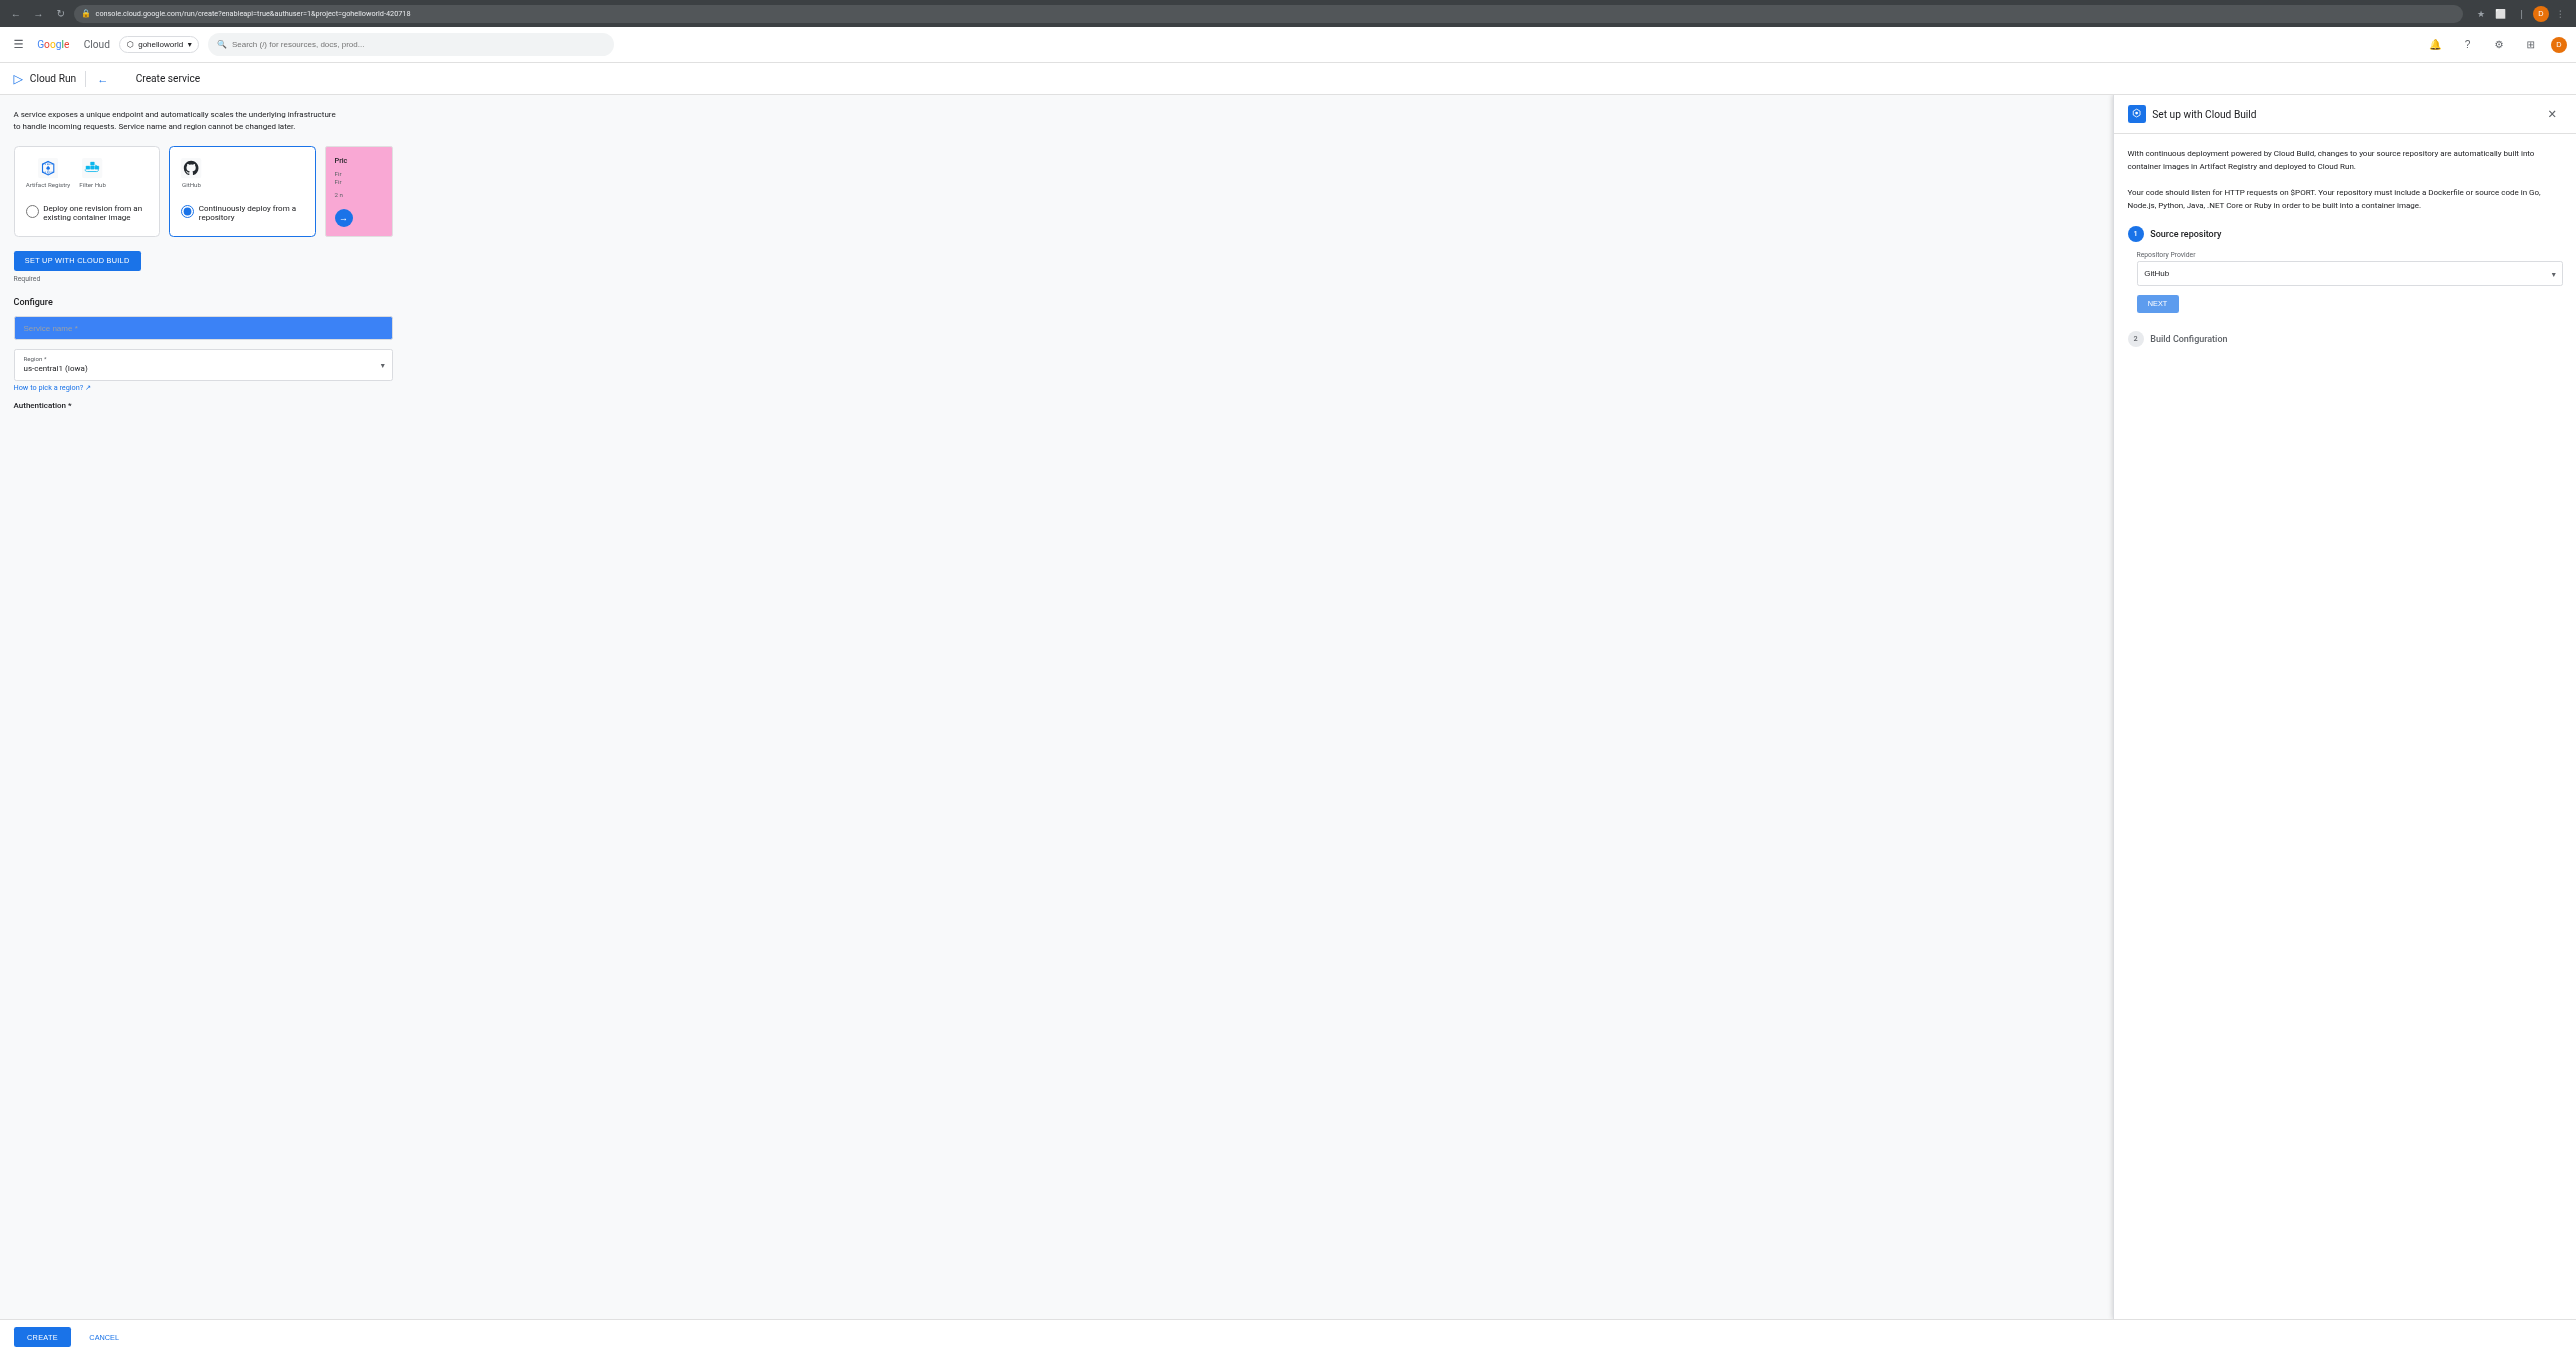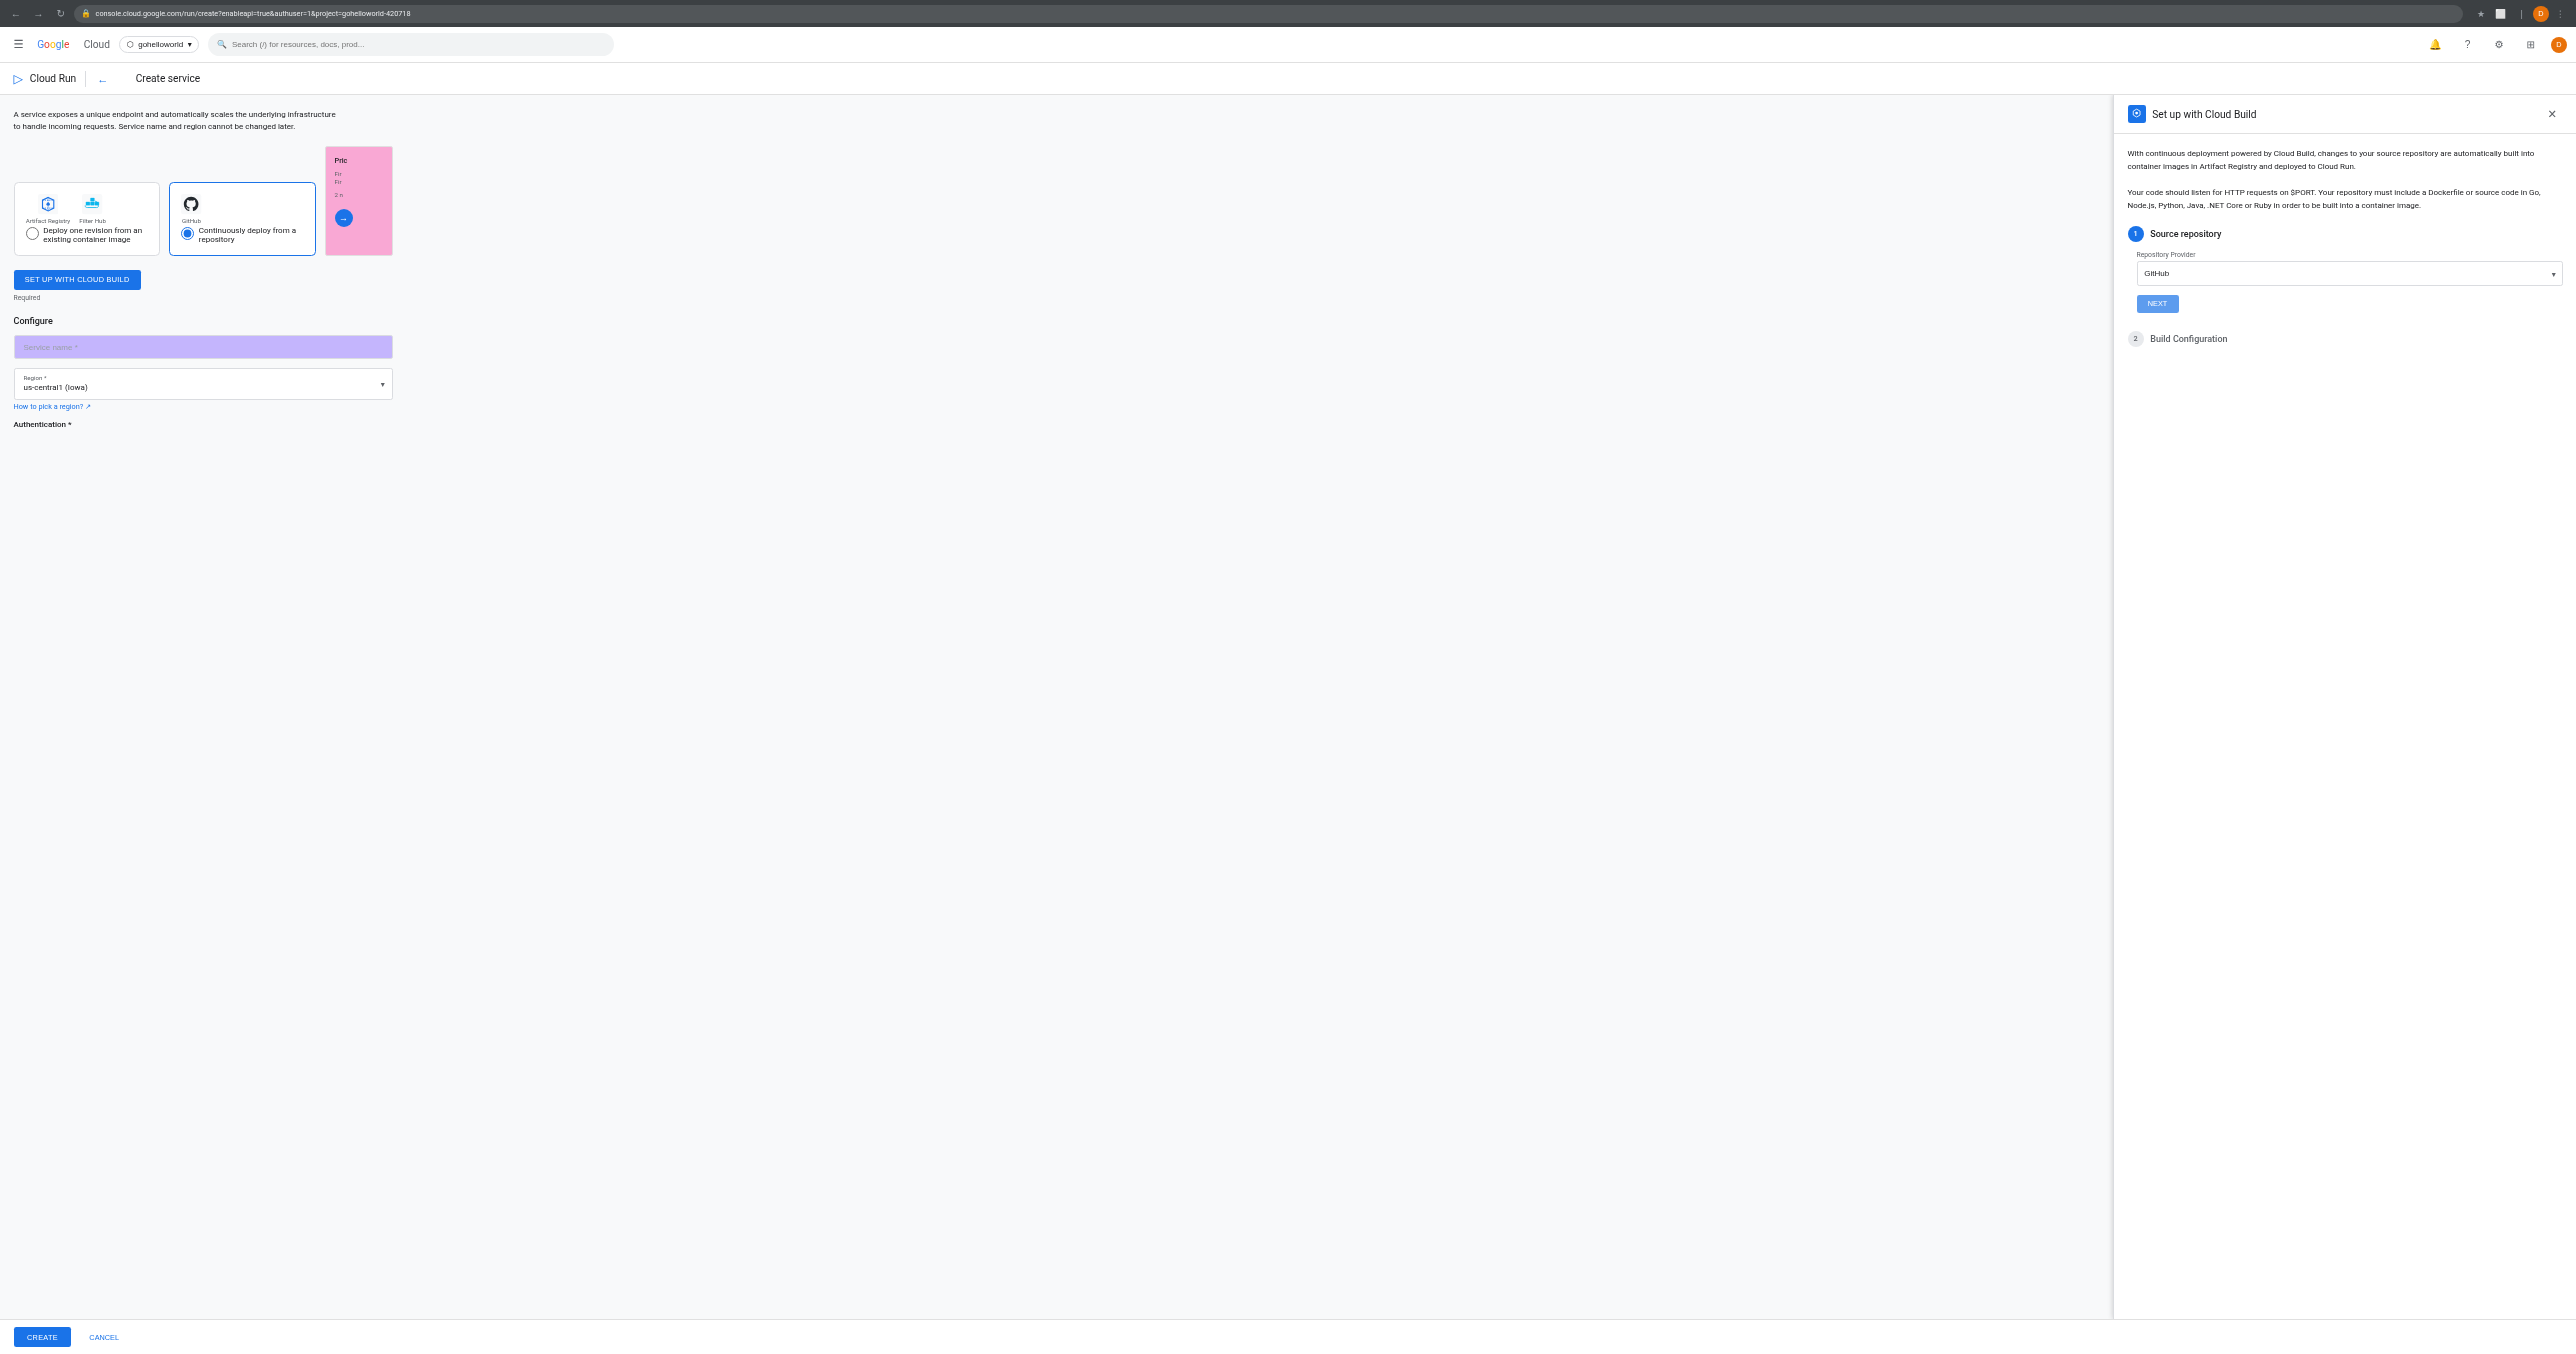--- a/index.html
+++ b/index.html
@@ -255,23 +255,22 @@
       margin-bottom: 13.5px;
     }
     .source-card {
       background: white;
       border: 0.6px solid #dadce0;
       border-radius: 4.5px;
       padding: 11.3px;
       flex: 1;
       display: flex;
       flex-direction: column;
-      gap: 1px;
-      cursor: pointer;
-      margin-top: 36px;
+      gap: 15px;
+      cursor: pointer;
     }
     .source-card-icons {
       display: flex;
       gap: 9px;
       align-items: center;
     }
     .source-icon {
       display: flex;
       flex-direction: column;
       align-items: center;
@@ -324,21 +323,21 @@
       margin-bottom: 9px;
     }
     .text-input {
       width: 100%;
       border: 0.6px solid #dadce0;
       border-radius: 2.3px;
       padding: 6.8px 9px;
       font-size: 8px;
       color: #202124;
       outline: none;
-      background: #c4b5fd;
+      background: #3b82f6;
     }
     .text-input::placeholder { color: #9aa0a6; }
     .select-arrow {
       position: absolute;
       right: 6.8px;
       top: 50%;
       transform: translateY(-50%);
       color: #5f6368;
       pointer-events: none;
     }

